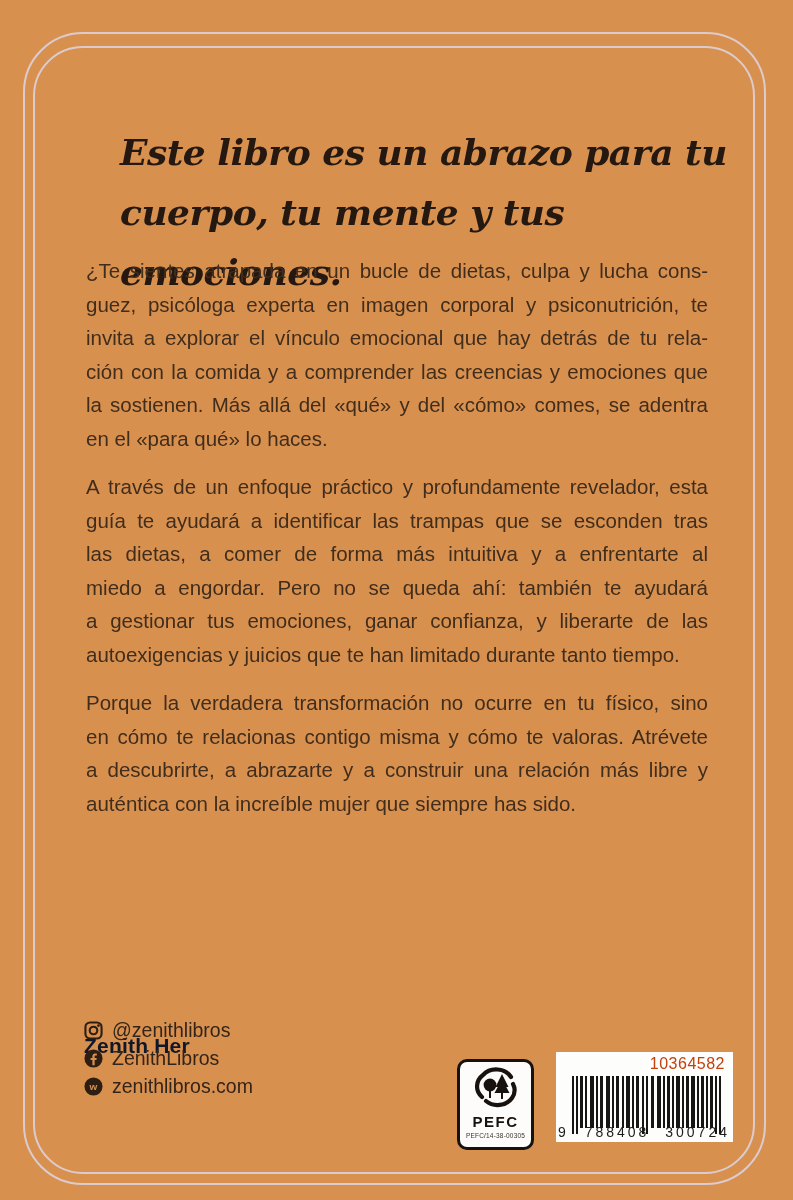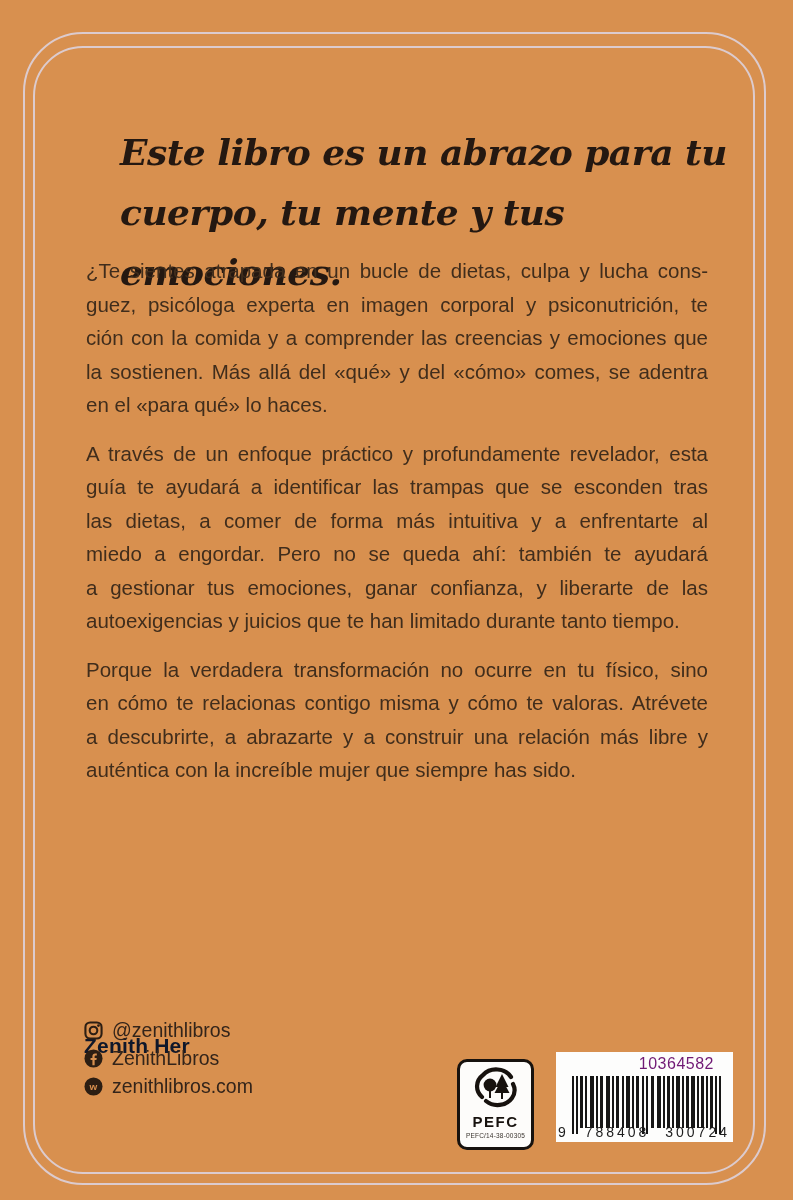--- a/index.html
+++ b/index.html
@@ -89,22 +89,22 @@
     font-size:6.5px;color:#3a342e;margin-top:3px;
     letter-spacing:0.2px;
   }
   .barcode-box{
     position:absolute;
     left:556px;top:1052px;width:177px;height:90px;
     background:#fdfdfc;
     box-sizing:border-box;
   }
   .barcode-number{
-    position:absolute;top:3px;right:19px;
-    font-size:16px;color:#701a75;
+    position:absolute;top:3px;right:8px;
+    font-size:16px;color:#c2410c;
     letter-spacing:0.5px;
   }
   .barcode-bars{
     position:absolute;left:8px;top:24px;
   }
   .barcode-digits{
     position:absolute;left:2px;bottom:2px;width:172px;
     font-size:14px;color:#1c1c1c;
     display:flex;justify-content:space-between;
     letter-spacing:3px;
@@ -120,20 +120,21 @@
 
   <div class="title">
     <div>Este libro es un abrazo para tu</div>
     <div>cuerpo, tu mente y tus emociones.</div>
   </div>
 
   <div class="body-text">
     <div class="paragraph">
         <div class="line">¿Te sientes atrapada en un bucle de dietas, culpa y lucha cons-</div>
         <div class="line">guez, psicóloga experta en imagen corporal y psiconutrición, te</div>
+        <div class="line">invita a explorar el vínculo emocional que hay detrás de tu rela-</div>
         <div class="line">ción con la comida y a comprender las creencias y emociones que</div>
         <div class="line">la sostienen. Más allá del «qué» y del «cómo» comes, se adentra</div>
         <div class="line last">en el «para qué» lo haces.</div>
       </div>
     <div class="paragraph">
         <div class="line">A través de un enfoque práctico y profundamente revelador, esta</div>
         <div class="line">guía te ayudará a identificar las trampas que se esconden tras</div>
         <div class="line">las dietas, a comer de forma más intuitiva y a enfrentarte al</div>
         <div class="line">miedo a engordar. Pero no se queda ahí: también te ayudará</div>
         <div class="line">a gestionar tus emociones, ganar confianza, y liberarte de las</div>

